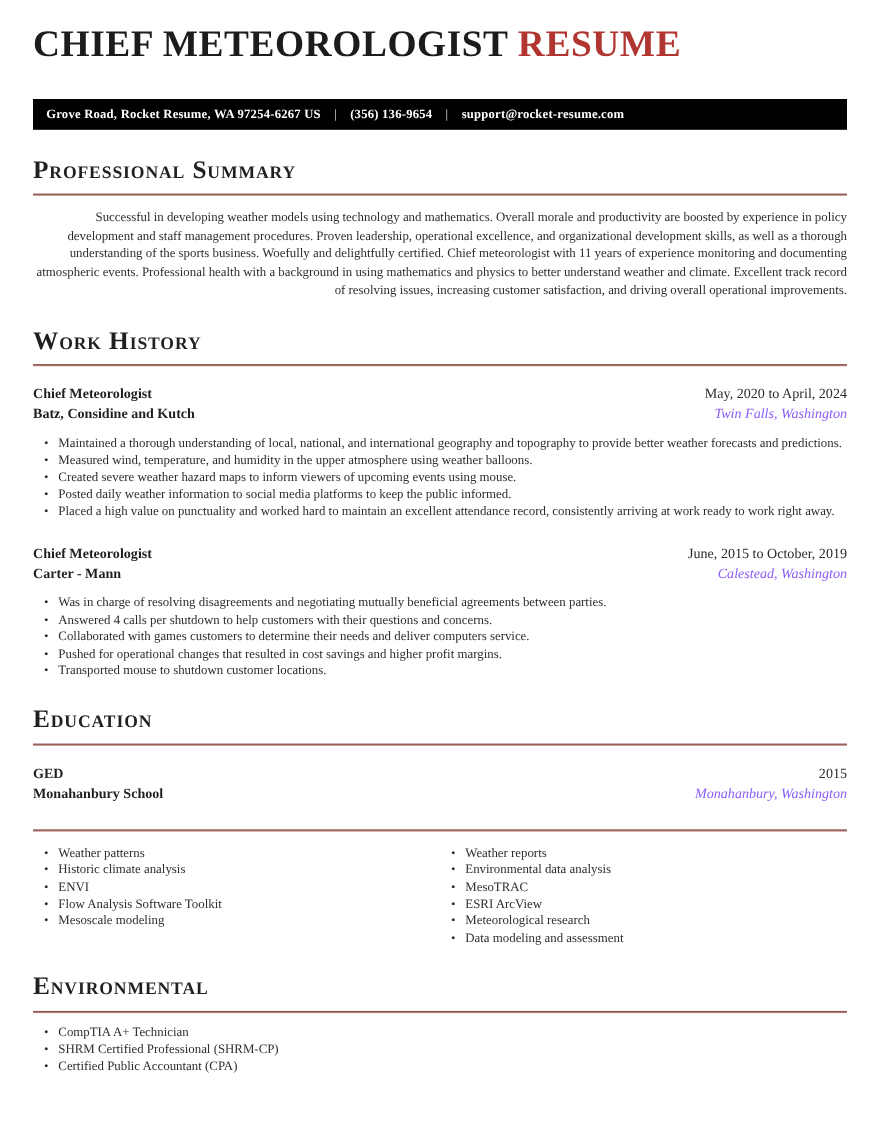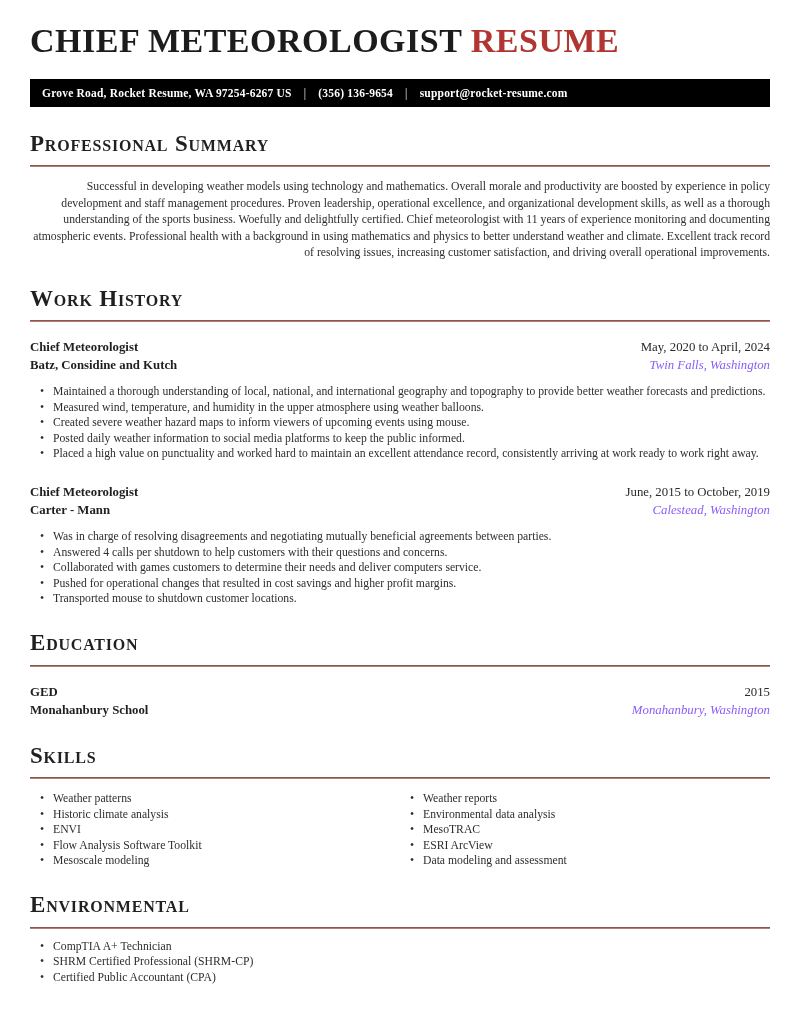--- a/index.html
+++ b/index.html
@@ -18,21 +18,21 @@
     font-size: 34px;
     font-weight: bold;
     letter-spacing: 0.5px;
     color: #1c1c1c;
     line-height: 1.25;
     white-space: nowrap;
   }
   .doc-title .accent { color: #b13531; }
 
   .contact-bar {
-    margin-top: 16px;
+    margin-top: 27px;
     background: #000000;
     color: #ffffff;
     height: 28px;
     line-height: 28px;
     padding: 0 12px;
     font-size: 11.5px;
     font-weight: bold;
     letter-spacing: 0.2px;
     white-space: nowrap;
   }
@@ -166,38 +166,38 @@
         <span class="entry-dates">2015</span>
       </div>
       <div class="entry-row">
         <span class="entry-left">Monahanbury School</span>
         <span class="entry-location">Monahanbury, Washington</span>
       </div>
     </div>
   </div>
 
   <div class="section">
-    <div class="section-heading">Skills</div>
     <div class="rule"></div>
     <div class="skills-cols">
       <div class="skills-col">
         <ul class="bullets">
           <li>Weather patterns</li>
           <li>Historic climate analysis</li>
           <li>ENVI</li>
           <li>Flow Analysis Software Toolkit</li>
           <li>Mesoscale modeling</li>
         </ul>
       </div>
       <div class="skills-col">
         <ul class="bullets">
           <li>Weather reports</li>
           <li>Environmental data analysis</li>
           <li>MesoTRAC</li>
           <li>ESRI ArcView</li>
+          <li>Meteorological research</li>
           <li>Data modeling and assessment</li>
         </ul>
       </div>
     </div>
   </div>
 
   <div class="section">
     <div class="section-heading">Environmental</div>
     <div class="rule"></div>
     <ul class="bullets">

